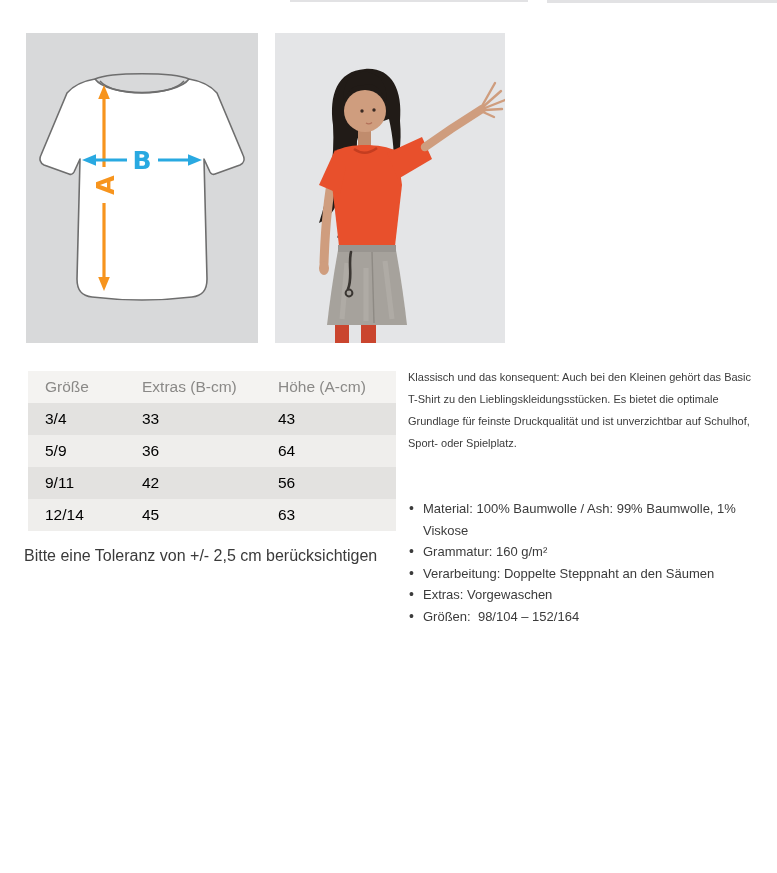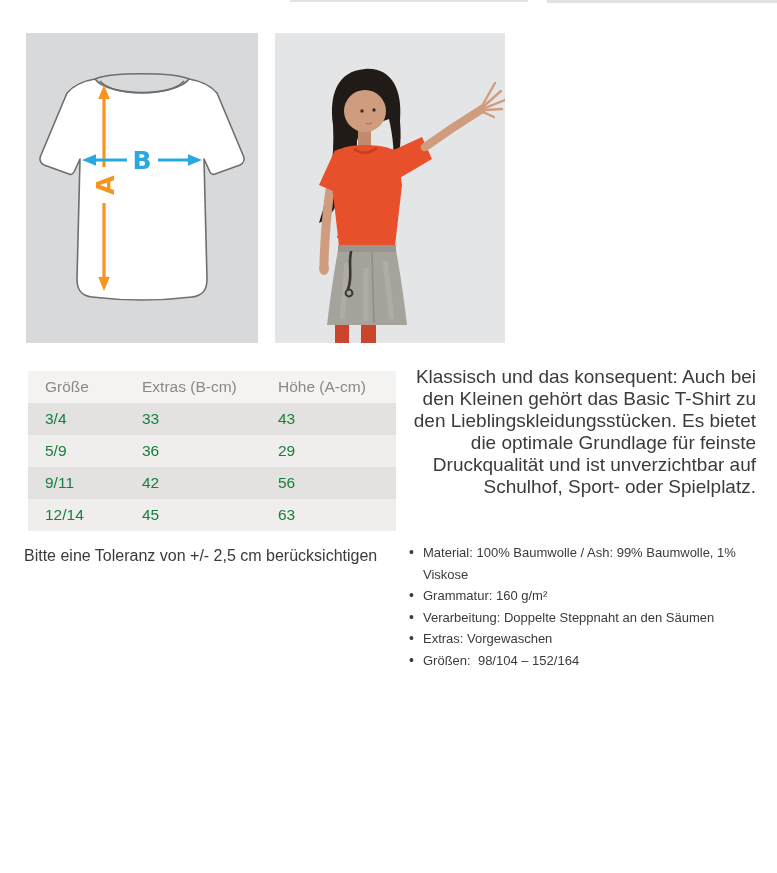--- a/index.html
+++ b/index.html
@@ -33,36 +33,36 @@
   table.size-table { width: 368px; border-collapse: collapse; table-layout: fixed; }
   table.size-table col.c1 { width: 97px; }
   table.size-table col.c2 { width: 136px; }
   table.size-table col.c3 { width: 135px; }
   table.size-table th, table.size-table td {
     text-align: left; font-weight: normal;
     font-size: 15.5px; padding: 0 0 0 17px; height: 32px;
   }
   table.size-table thead tr { background: #f4f3f1; }
   table.size-table th { color: #8a8987; }
-  table.size-table td { color: #15803d; }
+  table.size-table td { color: #000000; }
   table.size-table tbody tr:nth-child(odd)  { background: #e3e2e0; }
   table.size-table tbody tr:nth-child(even) { background: #efeeec; }
 
   .tolerance-note {
     position: absolute; left: 24px; top: 547px;
     font-size: 16px; color: #3a3a3a; white-space: nowrap;
   }
 
   
   .description {
     position: absolute; left: 408px; top: 366px; width: 348px;
   }
   .description p {
-    font-size: 19px; line-height: 22px; color: #3b3b3b;
-    hyphens: manual; overflow-wrap: break-word; text-align: right;
+    font-size: 11px; line-height: 22px; color: #3b3b3b;
+    hyphens: manual; overflow-wrap: break-word;
   }
   .feature-list {
     list-style: none; margin-top: 44px;
   }
   .feature-list li {
     position: relative;
     font-size: 13px; line-height: 21.5px; color: #3b3b3b;
     padding-left: 15px; hyphens: manual;
   }
   .feature-list li::before {
@@ -194,21 +194,21 @@
 
         <tr>
           <td>3/4</td>
           <td>33</td>
           <td>43</td>
         </tr>
 
         <tr>
           <td>5/9</td>
           <td>36</td>
-          <td>29</td>
+          <td>64</td>
         </tr>
 
 
         <tr>
           <td>9/11</td>
           <td>42</td>
           <td>56</td>
         </tr>
 
         <tr>

